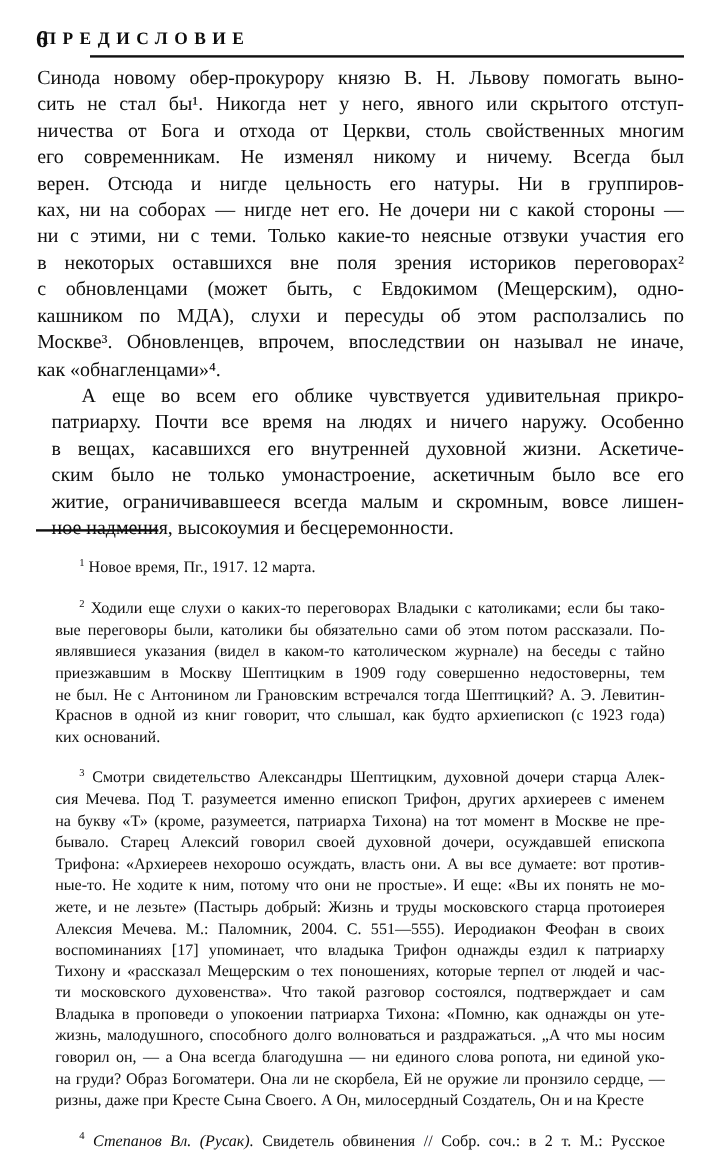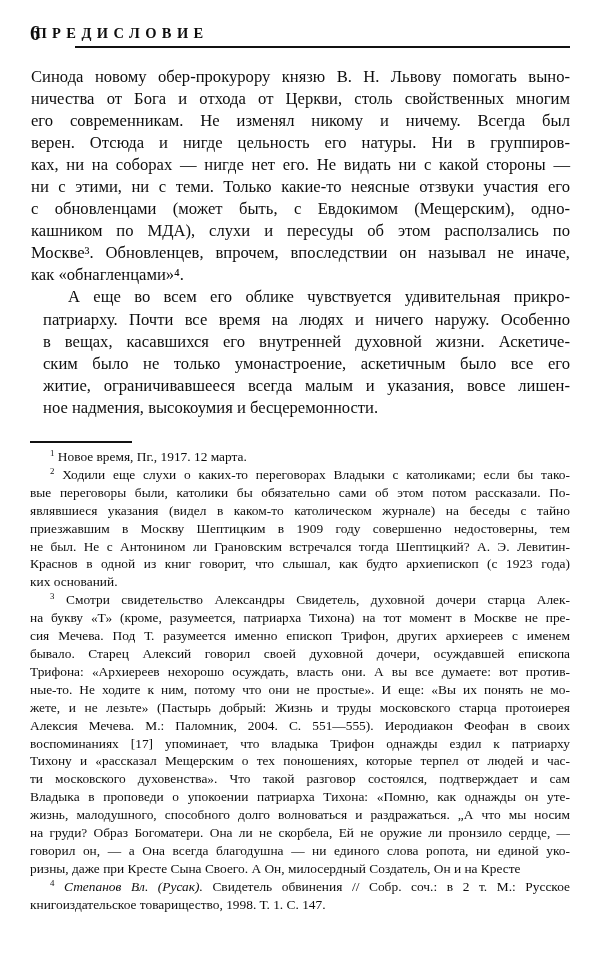--- a/index.html
+++ b/index.html
@@ -62,21 +62,21 @@
     top: 25px;
     width: 495px;
     height: 2px;
     background: #111111;
   }
 
   
   .body-text {
     position: absolute;
     left: 31px;
-    top: 66px;
+    top: 54px;
     width: 539px;
   }
   .para {
     margin: 0;
     font-size: 16.6px;
     line-height: 22.05px;
     text-align: justify;
     text-align-last: left;
     font-weight: 400;
     hyphens: manual;
@@ -108,21 +108,21 @@
     height: 2px;
     background: #111111;
   }
   .footnotes {
     position: absolute;
     left: 30px;
     top: 448px;
     width: 540px;
   }
   .fn {
-    margin: 0;
+    margin: 16px;
     font-size: 13.4px;
     line-height: 17.9px;
     text-align: justify;
     text-align-last: left;
   }
   .fn .ln {
     font-size: 13.4px;
   }
   .fn .ln.indent {
     text-indent: 20px;
@@ -142,36 +142,38 @@
 
   <div class="running-head">
     <div class="folio">6</div>
     <div class="head-title">ПРЕДИСЛОВИЕ</div>
     <div class="head-rule"></div>
   </div>
 
   <div class="body-text">
     <p class="para">
       <span class="ln">Синода новому обер-прокурору князю В. Н. Львову помогать выно-</span>
+      <span class="ln">сить не стал бы¹. Никогда нет у него, явного или скрытого отступ-</span>
       <span class="ln">ничества от Бога и отхода от Церкви, столь свойственных многим</span>
       <span class="ln">его современникам. Не изменял никому и ничему. Всегда был</span>
       <span class="ln">верен. Отсюда и нигде цельность его натуры. Ни в группиров-</span>
-      <span class="ln">ках, ни на соборах — нигде нет его. Не видать ни с какой стороны —</span>
+      <span class="ln">ках, ни на соборах — нигде нет его. Не дочери ни с какой стороны —</span>
       <span class="ln">ни с этими, ни с теми. Только какие-то неясные отзвуки участия его</span>
+      <span class="ln">в некоторых оставшихся вне поля зрения историков переговорах²</span>
       <span class="ln">с обновленцами (может быть, с Евдокимом (Мещерским), одно-</span>
       <span class="ln">кашником по МДА), слухи и пересуды об этом расползались по</span>
       <span class="ln">Москве³. Обновленцев, впрочем, впоследствии он называл не иначе,</span>
       <span class="ln last">как «обнагленцами»⁴.</span>
     </p>
     <p class="para second">
       <span class="ln indent">А еще во всем его облике чувствуется удивительная прикро-</span>
       <span class="ln">патриарху. Почти все время на людях и ничего наружу. Особенно</span>
       <span class="ln">в вещах, касавшихся его внутренней духовной жизни. Аскетиче-</span>
       <span class="ln">ским было не только умонастроение, аскетичным было все его</span>
-      <span class="ln">житие, ограничивавшееся всегда малым и указания, вовсе лишен-</span>
+      <span class="ln">житие, ограничивавшееся всегда малым и скромным, вовсе лишен-</span>
       <span class="ln last">ное надмения, высокоумия и бесцеремонности.</span>
     </p>
   </div>
 
   <div class="fn-rule"></div>
 
   <div class="footnotes">
 
     <p class="fn">
       <span class="ln last indent"><span class="fn-marker">1</span> <span>Новое время, Пг., 1917. 12 марта.</span></span>
@@ -181,35 +183,35 @@
       <span class="ln indent"><span class="fn-marker">2</span> <span>Ходили еще слухи о каких-то переговорах Владыки с католиками; если бы тако-</span></span>
       <span class="ln">вые переговоры были, католики бы обязательно сами об этом потом рассказали. По-</span>
       <span class="ln">являвшиеся указания (видел в каком-то католическом журнале) на беседы с тайно</span>
       <span class="ln">приезжавшим в Москву Шептицким в 1909 году совершенно недостоверны, тем</span>
       <span class="ln">не был. Не с Антонином ли Грановским встречался тогда Шептицкий? А. Э. Левитин-</span>
       <span class="ln">Краснов в одной из книг говорит, что слышал, как будто архиепископ (с 1923 года)</span>
       <span class="ln last">ких оснований.</span>
     </p>
 
     <p class="fn">
-      <span class="ln indent"><span class="fn-marker">3</span> <span>Смотри свидетельство Александры Свидетель, духовной дочери старца Алек-</span></span>
+      <span class="ln indent"><span class="fn-marker">3</span> <span>Смотри свидетельство Александры Шептицким, духовной дочери старца Алек-</span></span>
+      <span class="ln">сия Мечева. Под Т. разумеется именно епископ Трифон, других архиереев с именем</span>
       <span class="ln">на букву «Т» (кроме, разумеется, патриарха Тихона) на тот момент в Москве не пре-</span>
-      <span class="ln">сия Мечева. Под Т. разумеется именно епископ Трифон, других архиереев с именем</span>
       <span class="ln">бывало. Старец Алексий говорил своей духовной дочери, осуждавшей епископа</span>
       <span class="ln">Трифона: «Архиереев нехорошо осуждать, власть они. А вы все думаете: вот против-</span>
       <span class="ln">ные-то. Не ходите к ним, потому что они не простые». И еще: «Вы их понять не мо-</span>
       <span class="ln">жете, и не лезьте» (Пастырь добрый: Жизнь и труды московского старца протоиерея</span>
       <span class="ln">Алексия Мечева. М.: Паломник, 2004. С. 551—555). Иеродиакон Феофан в своих</span>
       <span class="ln">воспоминаниях [17] упоминает, что владыка Трифон однажды ездил к патриарху</span>
       <span class="ln">Тихону и «рассказал Мещерским о тех поношениях, которые терпел от людей и час-</span>
       <span class="ln">ти московского духовенства». Что такой разговор состоялся, подтверждает и сам</span>
       <span class="ln">Владыка в проповеди о упокоении патриарха Тихона: «Помню, как однажды он уте-</span>
       <span class="ln">жизнь, малодушного, способного долго волноваться и раздражаться. „А что мы носим</span>
+      <span class="ln">говорил он, — а Она всегда благодушна — ни единого слова ропота, ни единой уко-</span>
       <span class="ln">на груди? Образ Богоматери. Она ли не скорбела, Ей не оружие ли пронзило сердце, —</span>
-      <span class="ln">говорил он, — а Она всегда благодушна — ни единого слова ропота, ни единой уко-</span>
       <span class="ln last">ризны, даже при Кресте Сына Своего. А Он, милосердный Создатель, Он и на Кресте</span>
     </p>
 
     <p class="fn">
       <span class="ln indent"><span class="fn-marker">4</span> <i>Степанов Вл. (Русак).</i><span> Свидетель обвинения // Собр. соч.: в 2 т. М.: Русское</span></span>
       <span class="ln last">книгоиздательское товарищество, 1998. Т. 1. С. 147.</span>
     </p>
 
   </div>
 </div>

